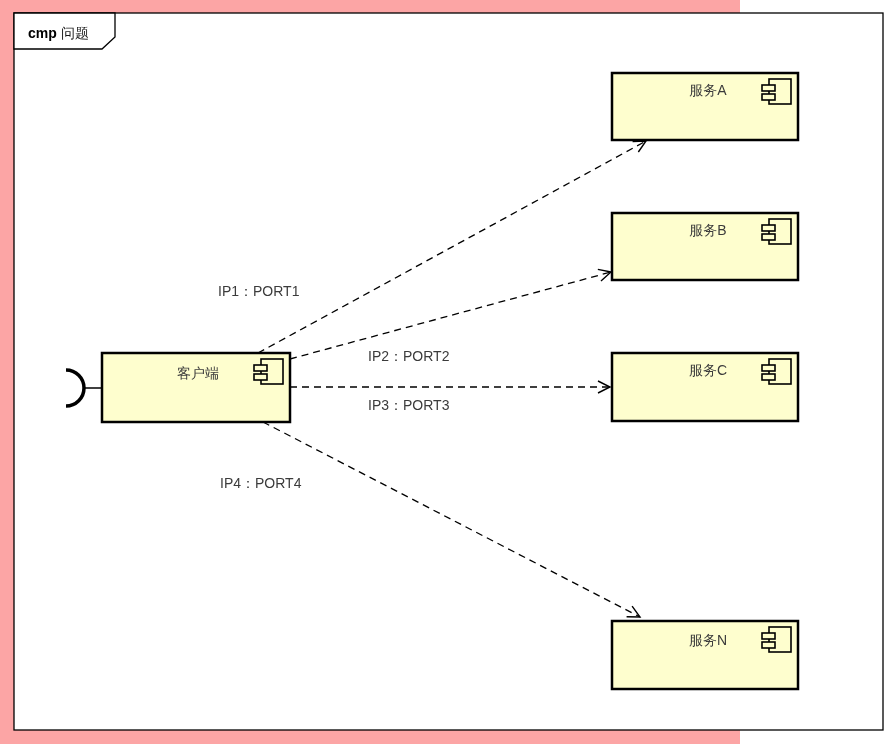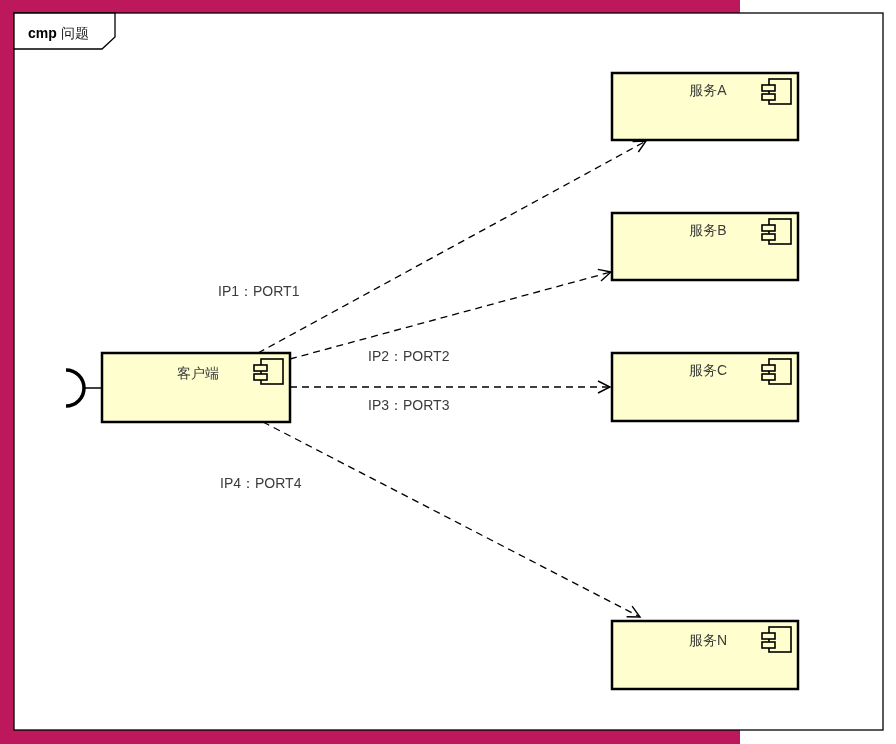--- a/index.html
+++ b/index.html
@@ -8,21 +8,21 @@
     background: #ffffff;
     width: 896px;
     height: 744px;
     overflow: hidden;
     font-family: "Liberation Sans", "DejaVu Sans", sans-serif;
   }
   .diagram-wrap {
     position: relative;
     width: 740px;
     height: 744px;
-    background: #be185d;
+    background: #fca5a5;
   }
   svg { display: block; }
   text {
     font-family: "Liberation Sans", "DejaVu Sans", sans-serif;
     fill: #3b3b3b;
   }
   .frame-keyword { font-weight: bold; font-size: 14px; fill: #000000; }
   .frame-title   { font-size: 14px; fill: #1a1a1a; }
   .comp-label    { font-size: 14px; fill: #3b3b3b; }
   .edge-label    { font-size: 14px; fill: #3b3b3b; }

